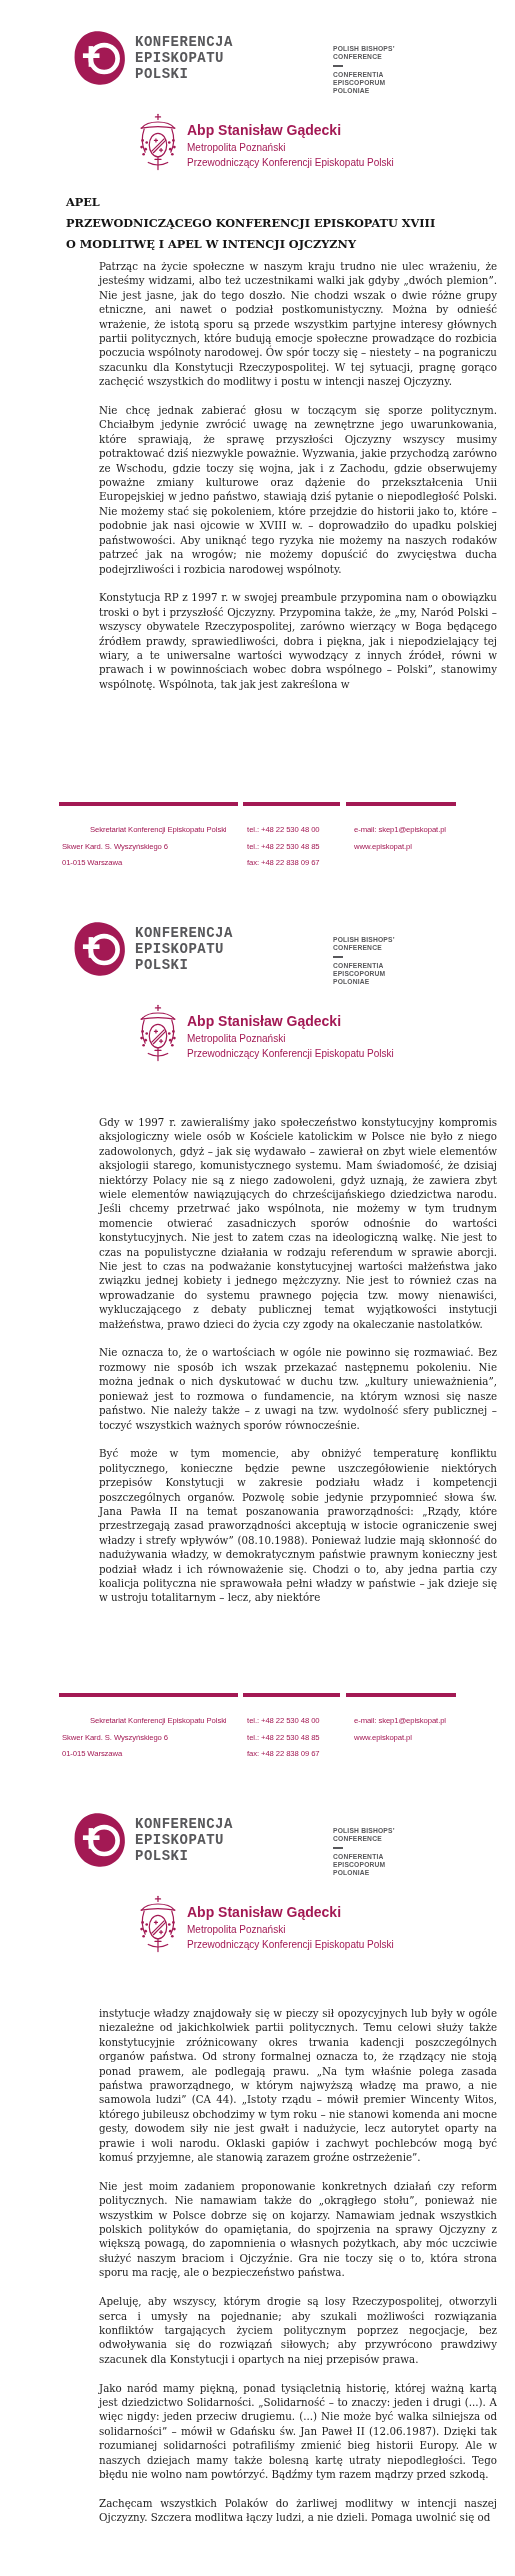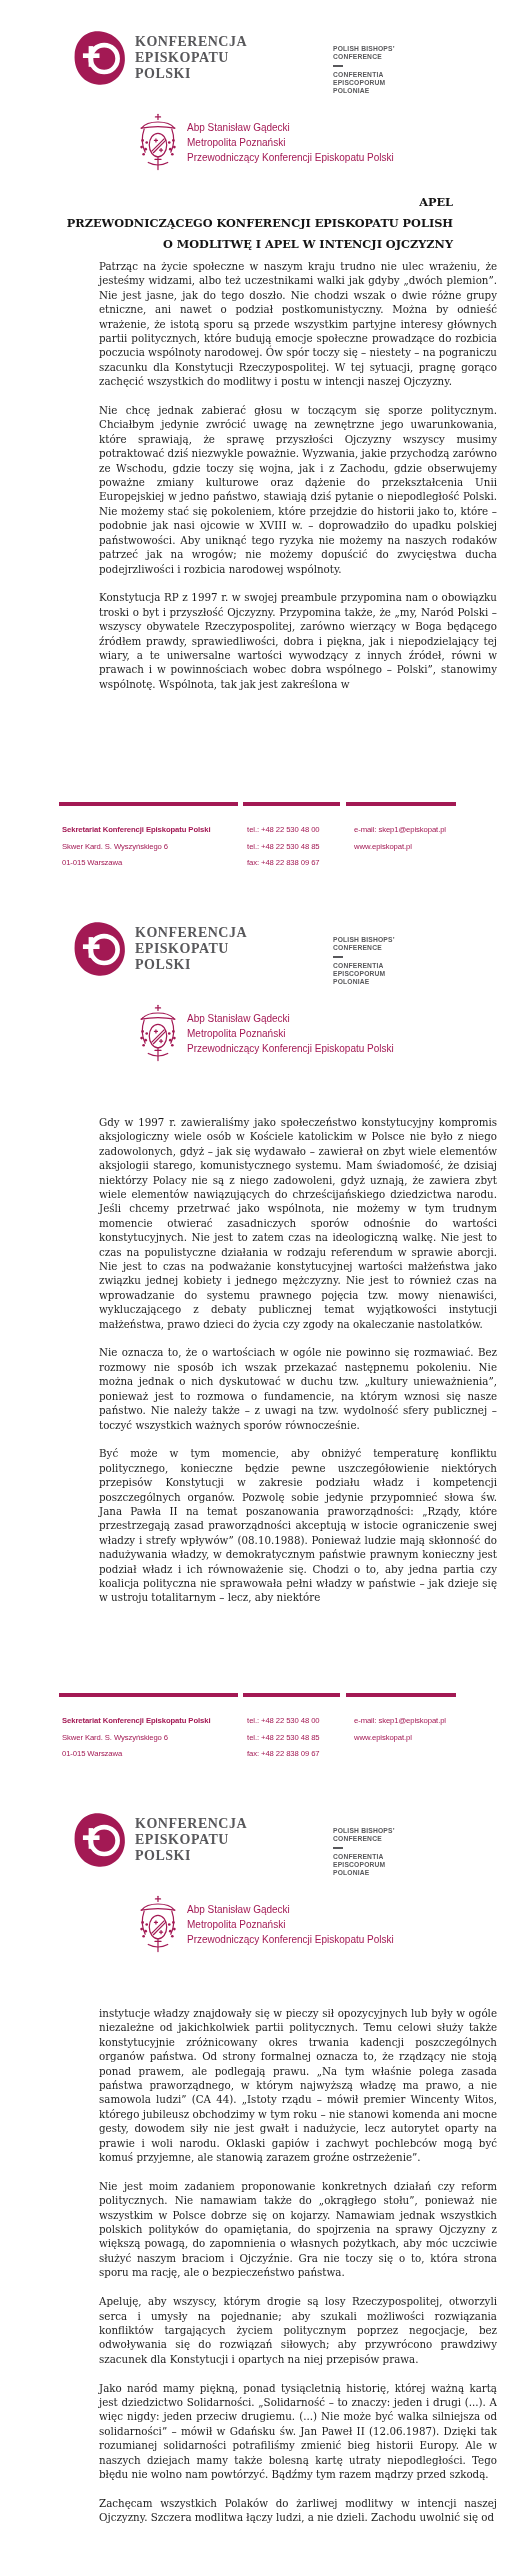--- a/index.html
+++ b/index.html
@@ -5,51 +5,51 @@
 <style>
   html,body{margin:0;padding:0;background:#ffffff;}
   #canvas{position:relative;width:515px;height:3563px;background:#ffffff;
           font-family:"DejaVu Serif","Liberation Serif",serif;}
   .page{position:absolute;left:0;width:515px;height:891px;overflow:hidden;background:#fff;}
   #page-1{top:0;} #page-2{top:891px;} #page-3{top:1782px;}
 
   
   .logo-mark{position:absolute;left:72px;top:29px;width:55px;height:58px;}
   .wordmark{position:absolute;left:135px;top:34px;
-            font-family:Liberation Serif, serif;font-weight:700;
+            font-family:Liberation Mono, monospace;font-weight:700;
             font-size:14px;line-height:16px;letter-spacing:0.5px;color:#58585b;}
   .intl-block{position:absolute;left:333px;top:45px;
               font-family:"Liberation Sans",sans-serif;font-weight:700;
               font-size:6.7px;line-height:8.2px;letter-spacing:0.2px;color:#58585b;}
   .intl-dash{width:10.3px;height:2.1px;background:#58585b;margin:3.6px 0;}
   .crest{position:absolute;left:137px;top:112px;width:43px;height:63px;}
   .bishop{position:absolute;left:187px;top:122px;color:#a31954;
           font-family:"Liberation Sans",sans-serif;}
-  .bishop .b-name{font-size:10px;font-weight:400;margin:0 0 4.1px 0;}
+  .bishop .b-name{font-size:14px;font-weight:700;margin:0 0 4.1px 0;}
   .bishop .b-line{font-size:10px;margin:0 0 3.6px 0;}
 
   
-  .page-title{position:absolute;left:55px;top:192px;width:398px;text-align:right;
+  .page-title{position:absolute;left:66px;top:192px;width:398px;text-align:left;
               font-weight:700;font-size:11.3px;line-height:21px;color:#141414;}
   .page-body{position:absolute;left:59px;width:398px;text-align:justify;
              font-size:10.3px;line-height:14.4px;color:#1d1d1d;margin-left:40px;}
   #page-1 .page-body{top:259px;}
   #page-2 .page-body,#page-3 .page-body,#page-4 .page-body{top:224px;}
   .body-para{margin:0 0 14.4px 0;}
 
   
   .footer-bar{position:absolute;left:59px;top:802px;width:398px;height:4.1px;}
   .fb-seg{position:absolute;top:0;height:4.1px;background:#a31954;}
   .fb-1{left:0;width:179px;} .fb-2{left:184px;width:97px;} .fb-3{left:287px;width:110px;}
   .footer-text{position:absolute;left:62px;top:822px;width:397px;height:57px;
                font-family:"Liberation Sans",sans-serif;font-size:7.7px;line-height:16.5px;
                letter-spacing:-0.1px;color:#a31954;}
   .fcol{position:absolute;top:0;}
   .fc1{left:0;} .fc2{left:185px;text-align:right;} .fc3{left:292px;}
-  .f-bold{font-weight:700;}
+  .f-bold{font-weight:400;margin-left:28px;}
 </style>
 </head>
 <body>
 
 <svg width="0" height="0" style="position:absolute">
   <defs>
     <g id="kep-logo">
       <path d="M56,5 C86,9 104,33 102,61 C100,92 75,111 48,107 C19,103 3,78 5,49 C7,21 28,1 56,5 Z" fill="#a31954"></path>
       <circle cx="62" cy="57" r="26" fill="none" stroke="#ffffff" stroke-width="9"></circle>
       <rect x="21" y="47" width="32" height="9" fill="#ffffff"></rect>
@@ -110,21 +110,21 @@
     <svg class="crest" viewBox="0 0 84 122">
         <use href="#bishop-crest"></use>
       </svg>
     <div class="bishop">
       <div class="b-name">Abp Stanisław Gądecki</div>
       <div class="b-line">Metropolita Poznański</div>
       <div class="b-line">Przewodniczący Konferencji Episkopatu Polski</div>
     </div>
     <div class="page-title">
       <div>APEL</div>
-      <div>PRZEWODNICZĄCEGO KONFERENCJI EPISKOPATU POLISH</div>
+      <div>PRZEWODNICZĄCEGO KONFERENCJI EPISKOPATU XVIII</div>
       <div>O MODLITWĘ I APEL W INTENCJI OJCZYZNY</div>
     </div>
     <div class="page-body">
         <p class="body-para">Patrząc na życie społeczne w naszym kraju trudno nie ulec wrażeniu, że jesteśmy widzami, albo też uczestnikami walki jak gdyby „dwóch plemion”. Nie jest jasne, jak do tego doszło. Nie chodzi wszak o dwie różne grupy etniczne, ani nawet o podział postkomunistyczny. Można by odnieść wrażenie, że istotą sporu są przede wszystkim partyjne interesy głównych partii politycznych, które budują emocje społeczne prowadzące do rozbicia poczucia wspólnoty narodowej. Ów spór toczy się – niestety – na pograniczu szacunku dla Konstytucji Rzeczypospolitej. W tej sytuacji, pragnę gorąco zachęcić wszystkich do modlitwy i postu w intencji naszej Ojczyzny.</p>
         <p class="body-para">Nie chcę jednak zabierać głosu w toczącym się sporze politycznym. Chciałbym jedynie zwrócić uwagę na zewnętrzne jego uwarunkowania, które sprawiają, że sprawę przyszłości Ojczyzny wszyscy musimy potraktować dziś niezwykle poważnie. Wyzwania, jakie przychodzą zarówno ze Wschodu, gdzie toczy się wojna, jak i z Zachodu, gdzie obserwujemy poważne zmiany kulturowe oraz dążenie do przekształcenia Unii Europejskiej w jedno państwo, stawiają dziś pytanie o niepodległość Polski. Nie możemy stać się pokoleniem, które przejdzie do historii jako to, które – podobnie jak nasi ojcowie w XVIII w. – doprowadziło do upadku polskiej państwowości. Aby uniknąć tego ryzyka nie możemy na naszych rodaków patrzeć jak na wrogów; nie możemy dopuścić do zwycięstwa ducha podejrzliwości i rozbicia narodowej wspólnoty.</p>
         <p class="body-para">Konstytucja RP z 1997 r. w swojej preambule przypomina nam o obowiązku troski o byt i przyszłość Ojczyzny. Przypomina także, że „my, Naród Polski – wszyscy obywatele Rzeczypospolitej, zarówno wierzący w Boga będącego źródłem prawdy, sprawiedliwości, dobra i piękna, jak i niepodzielający tej wiary, a te uniwersalne wartości wywodzący z innych źródeł, równi w prawach i w powinnościach wobec dobra wspólnego – Polski”, stanowimy wspólnotę. Wspólnota, tak jak jest zakreślona w</p>
       </div>
     <div class="footer-bar">
       <div class="fb-seg fb-1"></div>
         <div class="fb-seg fb-2"></div>
@@ -224,19 +224,19 @@
     <div class="bishop">
       <div class="b-name">Abp Stanisław Gądecki</div>
       <div class="b-line">Metropolita Poznański</div>
       <div class="b-line">Przewodniczący Konferencji Episkopatu Polski</div>
     </div>
     <div class="page-body">
         <p class="body-para">instytucje władzy znajdowały się w pieczy sił opozycyjnych lub były w ogóle niezależne od jakichkolwiek partii politycznych. Temu celowi służy także konstytucyjnie zróżnicowany okres trwania kadencji poszczególnych organów państwa. Od strony formalnej oznacza to, że rządzący nie stoją ponad prawem, ale podlegają prawu. „Na tym właśnie polega zasada państwa praworządnego, w którym najwyższą władzę ma prawo, a nie samowola ludzi” (CA 44). „Istoty rządu – mówił premier Wincenty Witos, którego jubileusz obchodzimy w tym roku – nie stanowi komenda ani mocne gesty, dowodem siły nie jest gwałt i nadużycie, lecz autorytet oparty na prawie i woli narodu. Oklaski gapiów i zachwyt pochlebców mogą być komuś przyjemne, ale stanowią zarazem groźne ostrzeżenie”.</p>
         <p class="body-para">Nie jest moim zadaniem proponowanie konkretnych działań czy reform politycznych. Nie namawiam także do „okrągłego stołu”, ponieważ nie wszystkim w Polsce dobrze się on kojarzy. Namawiam jednak wszystkich polskich polityków do opamiętania, do spojrzenia na sprawy Ojczyzny z większą powagą, do zapomnienia o własnych pożytkach, aby móc uczciwie służyć naszym braciom i Ojczyźnie. Gra nie toczy się o to, która strona sporu ma rację, ale o bezpieczeństwo państwa.</p>
         <p class="body-para">Apeluję, aby wszyscy, którym drogie są losy Rzeczypospolitej, otworzyli serca i umysły na pojednanie; aby szukali możliwości rozwiązania konfliktów targających życiem politycznym poprzez negocjacje, bez odwoływania się do rozwiązań siłowych; aby przywrócono prawdziwy szacunek dla Konstytucji i opartych na niej przepisów prawa.</p>
         <p class="body-para">Jako naród mamy piękną, ponad tysiącletnią historię, której ważną kartą jest dziedzictwo Solidarności. „Solidarność – to znaczy: jeden i drugi (...). A więc nigdy: jeden przeciw drugiemu. (...) Nie może być walka silniejsza od solidarności” – mówił w Gdańsku św. Jan Paweł II (12.06.1987). Dzięki tak rozumianej solidarności potrafiliśmy zmienić bieg historii Europy. Ale w naszych dziejach mamy także bolesną kartę utraty niepodległości. Tego błędu nie wolno nam powtórzyć. Bądźmy tym razem mądrzy przed szkodą.</p>
-        <p class="body-para">Zachęcam wszystkich Polaków do żarliwej modlitwy w intencji naszej Ojczyzny. Szczera modlitwa łączy ludzi, a nie dzieli. Zachodu uwolnić się od</p>
+        <p class="body-para">Zachęcam wszystkich Polaków do żarliwej modlitwy w intencji naszej Ojczyzny. Szczera modlitwa łączy ludzi, a nie dzieli. Pomaga uwolnić się od</p>
       </div>
 
   </div>
 
 </div>
 
 
 </body></html>

